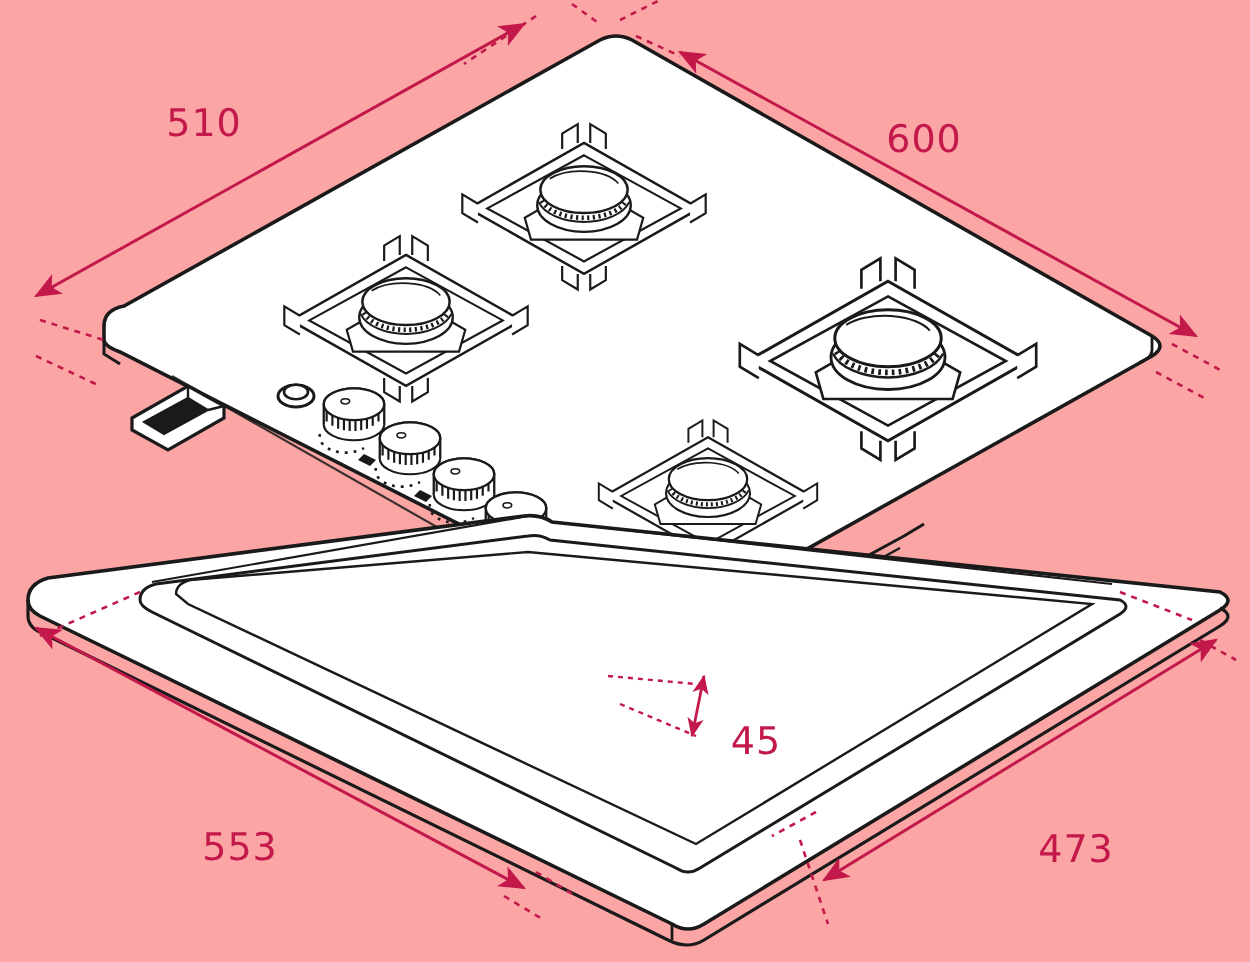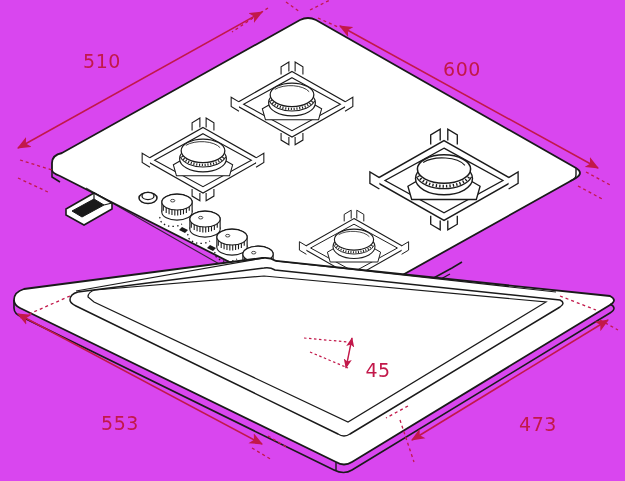--- a/index.html
+++ b/index.html
@@ -1,18 +1,18 @@
 <!DOCTYPE html>
 <html><head>
 <meta charset="utf-8">
 <style>
   html,body{margin:0;padding:0;background:#ffffff;}
   body{width:625px;height:481px;overflow:hidden;
        font-family:"DejaVu Sans",sans-serif;}
-  #stage{position:relative;width:625px;height:481px;background:#d946ef;}
+  #stage{position:relative;width:625px;height:481px;background:#fca5a5;}
   svg#drawing{position:absolute;left:0;top:0;width:625px;height:481px;display:block;}
   .dimtext{font-family:"DejaVu Sans",sans-serif;font-size:19px;letter-spacing:0.5px;}
 </style>
 </head>
 <body>
 
 <div id="stage">
 
 <svg id="drawing" viewBox="0 0 625 481">
   <defs>

